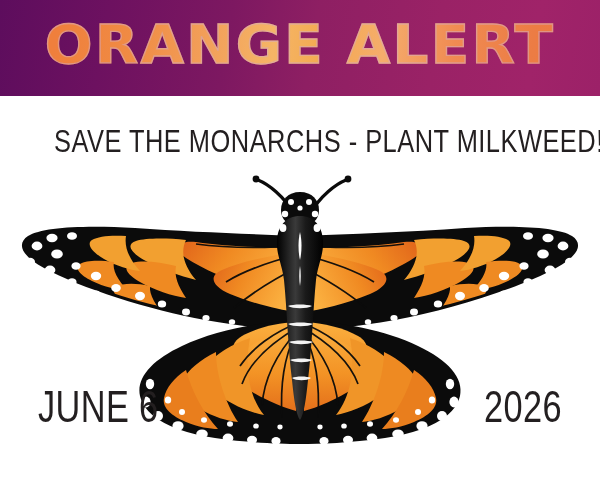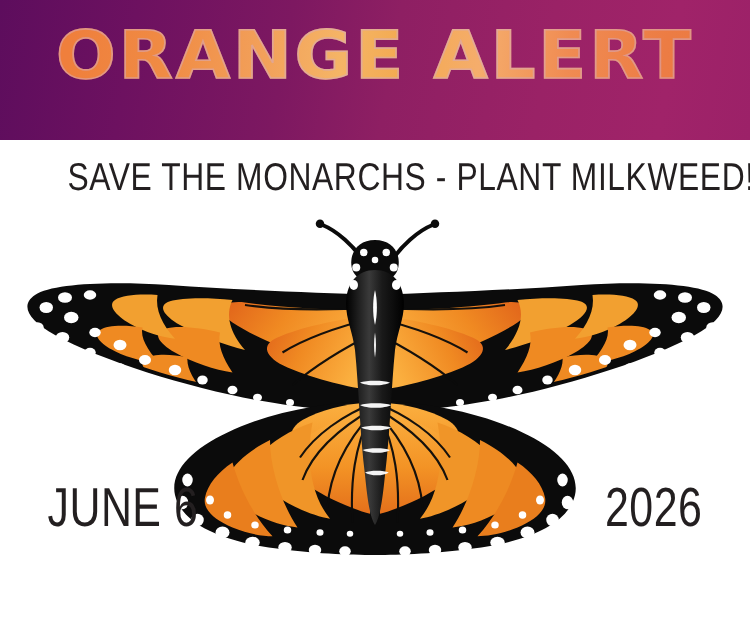--- a/index.html
+++ b/index.html
@@ -20,21 +20,21 @@
     background: #ffffff;
     overflow: hidden;
   }
 
   
   #header-banner {
     position: absolute;
     left: 0;
     top: 0;
     width: 600px;
-    height: 112px;
+    height: 96px;
     background: linear-gradient(100deg,
         #5d0d5d 0%,
         #6d1160 18%,
         #7d1861 38%,
         #8e1f63 52%,
         #9a2266 72%,
         #a02369 88%,
         #9c2168 100%);
   }
   #header-title {

